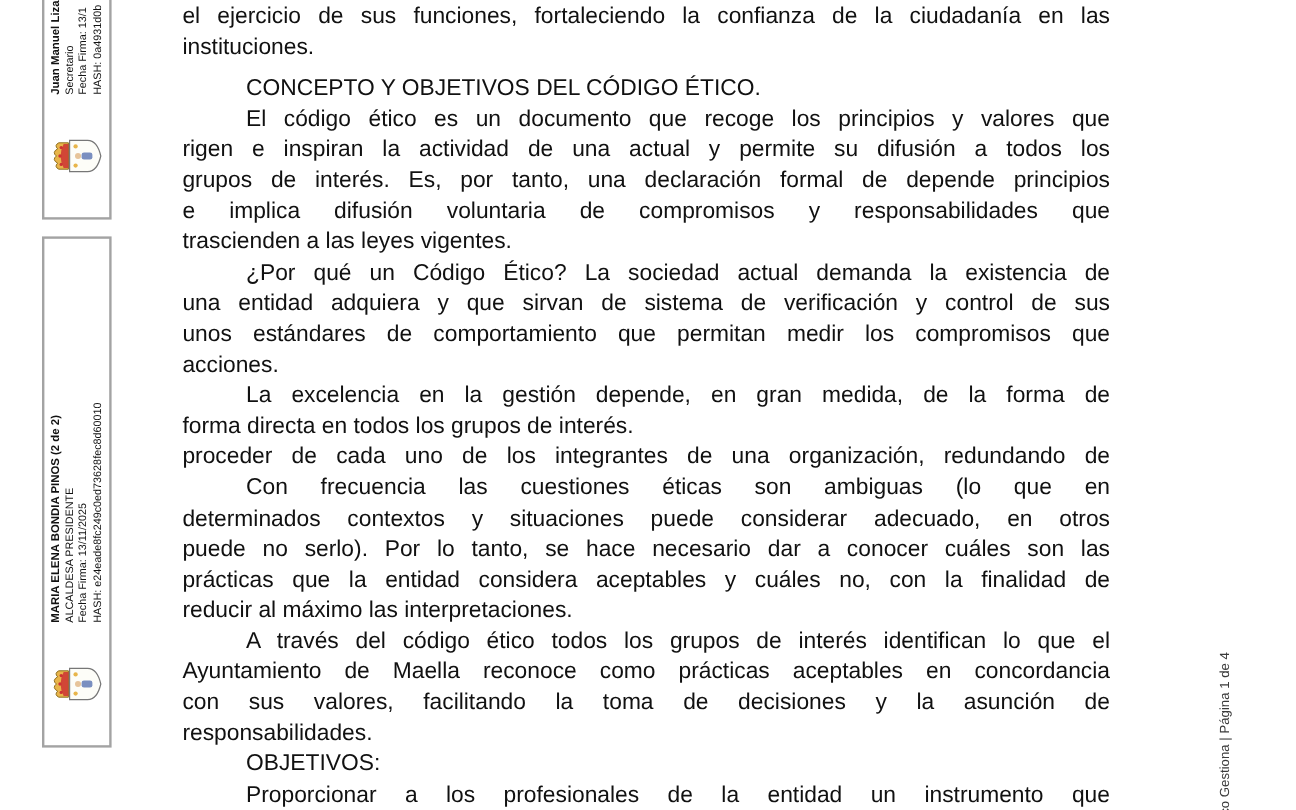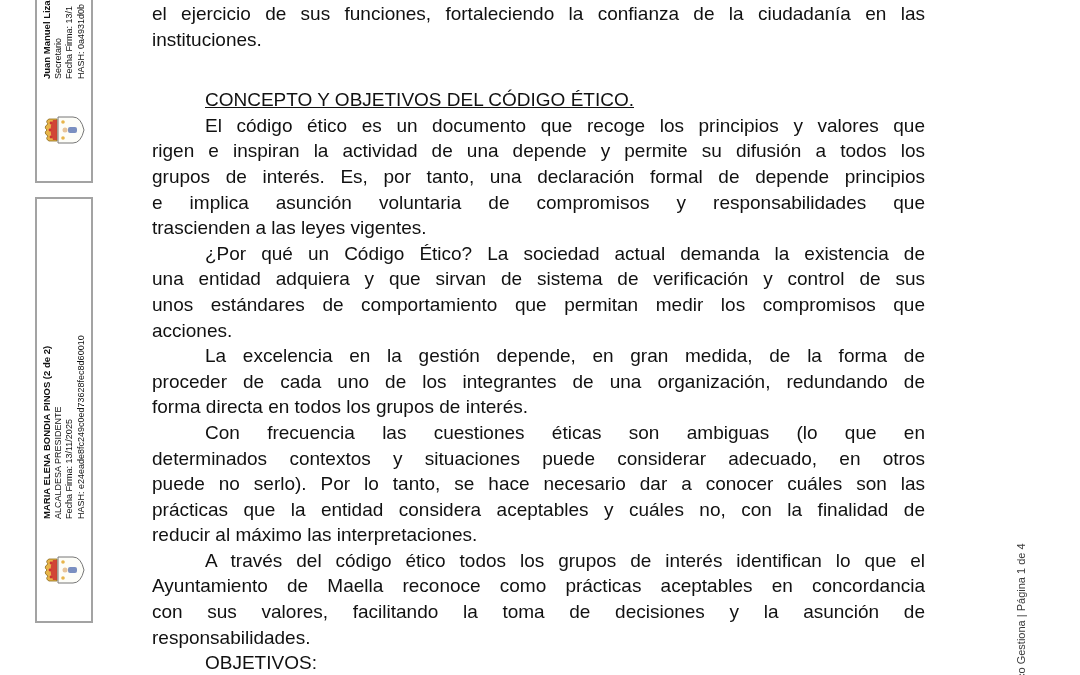--- a/index.html
+++ b/index.html
@@ -48,21 +48,21 @@
   
   .doc {
     position: absolute;
     left: 152px; top: 1px;
     width: 773px;
     color: #111;
     font-size: 19px;
     line-height: 25.6px;
   }
   .para { margin: 0; }
-  .para.space-before { margin-top: 35px; text-decoration: underline; }
+  .para.space-before { margin-top: 9px; }
   .line {
     text-align: justify;
     text-align-last: justify;
   }
   .line.last { text-align-last: left; }
   .line.indent { padding-left: 53px; box-sizing: border-box; }
 
   
   .footer-rot {
     position: absolute;
@@ -134,35 +134,35 @@
   <div class="doc">
       <div class="para">
         <div class="line">el ejercicio de sus funciones, fortaleciendo la confianza de la ciudadanía en las</div>
         <div class="line last">instituciones.</div>
       </div>
       <div class="para space-before">
         <div class="line last indent">CONCEPTO Y OBJETIVOS DEL CÓDIGO ÉTICO.</div>
       </div>
       <div class="para">
         <div class="line indent">El código ético es un documento que recoge los principios y valores que</div>
-        <div class="line">rigen e inspiran la actividad de una depende y permite su difusión a todos los</div>
+        <div class="line">rigen e inspiran la actividad de una actual y permite su difusión a todos los</div>
         <div class="line">grupos de interés. Es, por tanto, una declaración formal de depende principios</div>
-        <div class="line">e implica asunción voluntaria de compromisos y responsabilidades que</div>
+        <div class="line">e implica difusión voluntaria de compromisos y responsabilidades que</div>
         <div class="line last">trascienden a las leyes vigentes.</div>
       </div>
       <div class="para">
         <div class="line indent">¿Por qué un Código Ético? La sociedad actual demanda la existencia de</div>
         <div class="line">una entidad adquiera y que sirvan de sistema de verificación y control de sus</div>
         <div class="line">unos estándares de comportamiento que permitan medir los compromisos que</div>
         <div class="line last">acciones.</div>
       </div>
       <div class="para">
         <div class="line indent">La excelencia en la gestión depende, en gran medida, de la forma de</div>
+        <div class="line last">forma directa en todos los grupos de interés.</div>
         <div class="line">proceder de cada uno de los integrantes de una organización, redundando de</div>
-        <div class="line last">forma directa en todos los grupos de interés.</div>
       </div>
       <div class="para">
         <div class="line indent">Con frecuencia las cuestiones éticas son ambiguas (lo que en</div>
         <div class="line">determinados contextos y situaciones puede considerar adecuado, en otros</div>
         <div class="line">puede no serlo). Por lo tanto, se hace necesario dar a conocer cuáles son las</div>
         <div class="line">prácticas que la entidad considera aceptables y cuáles no, con la finalidad de</div>
         <div class="line last">reducir al máximo las interpretaciones.</div>
       </div>
       <div class="para">
         <div class="line indent">A través del código ético todos los grupos de interés identifican lo que el</div>

